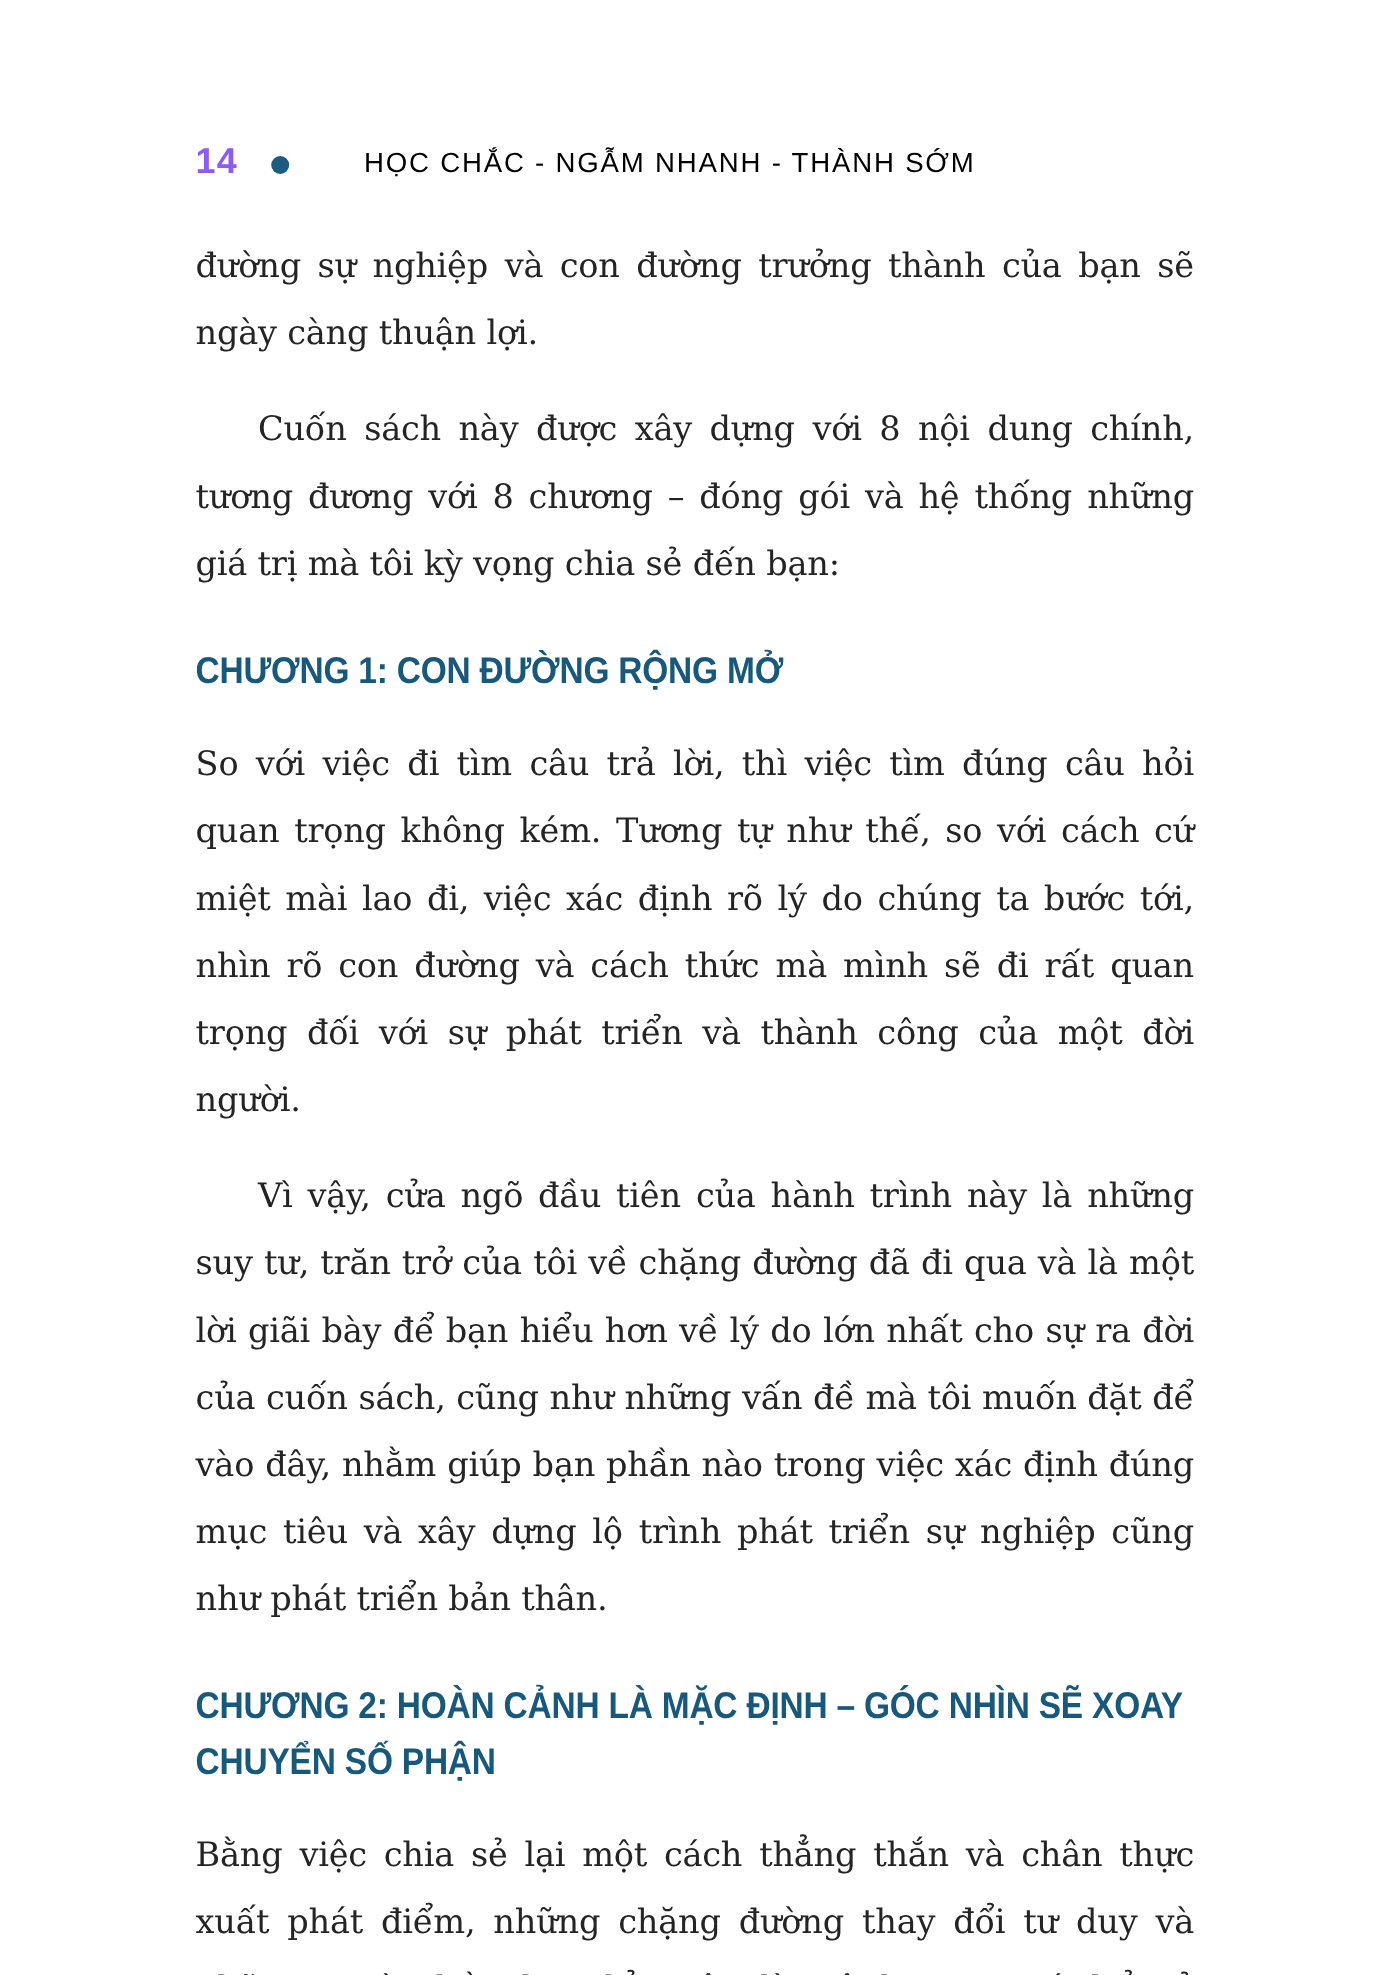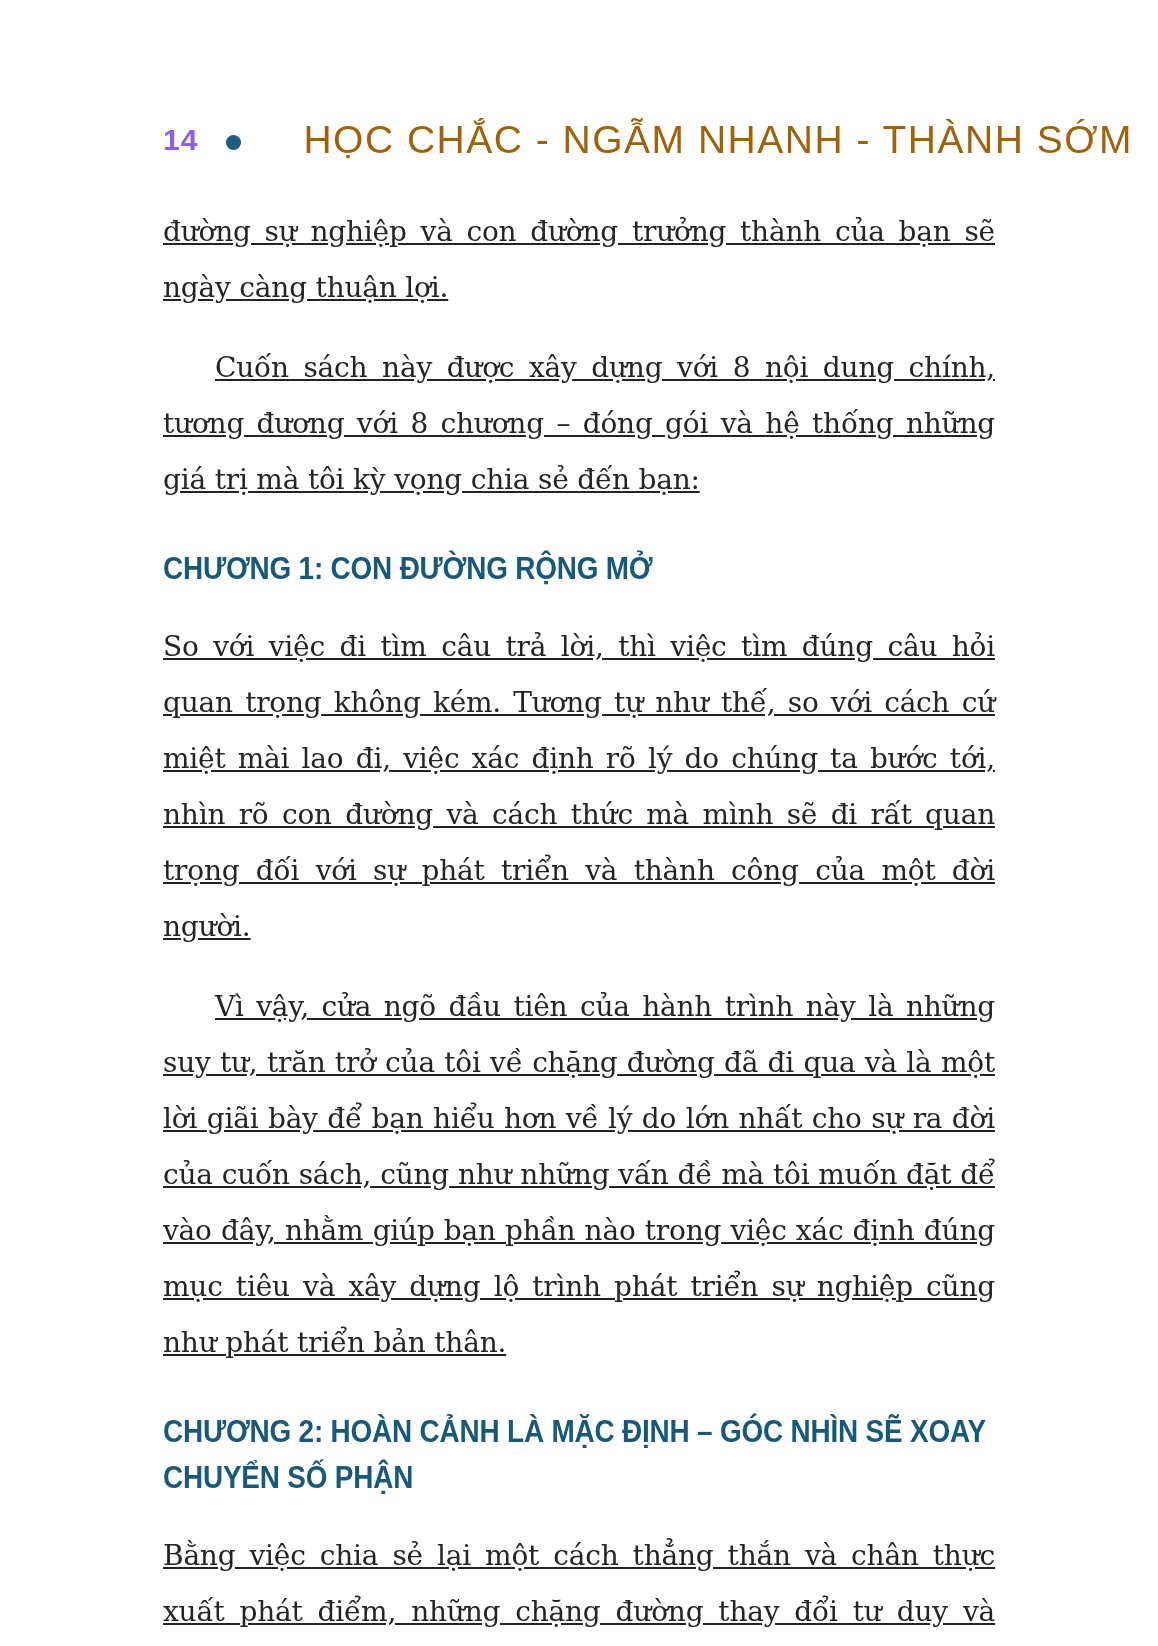--- a/index.html
+++ b/index.html
@@ -32,36 +32,35 @@
     width: 15px;
     height: 15px;
     border-radius: 50%;
     background: #1c5c80;
     margin: 4px 62px 0 28px;
     flex: 0 0 auto;
   }
   .running-title {
     font-family: "Liberation Sans", "DejaVu Sans", sans-serif;
     font-weight: 400;
-    font-size: 39px;
-    color: #a16207;
+    font-size: 23px;
+    color: #000000;
     letter-spacing: 1.5px;
     white-space: nowrap;
     text-align: center;
   }
   
   .body-copy p {
     font-family: "DejaVu Serif", "Liberation Serif", serif;
     font-size: 28px;
     line-height: 56px;
     color: #242424;
     text-align: justify;
     margin: 0 0 24px 0;
     letter-spacing: -0.2px;
-    text-decoration: underline;
   }
   .body-copy p.indent { text-indent: 52px; }
   .body-copy p.justify-last {
     text-align-last: justify;
     margin-bottom: 0;
   }
   
   .chapter-heading {
     font-family: "Liberation Sans", "DejaVu Sans", sans-serif;
     font-weight: 700;

